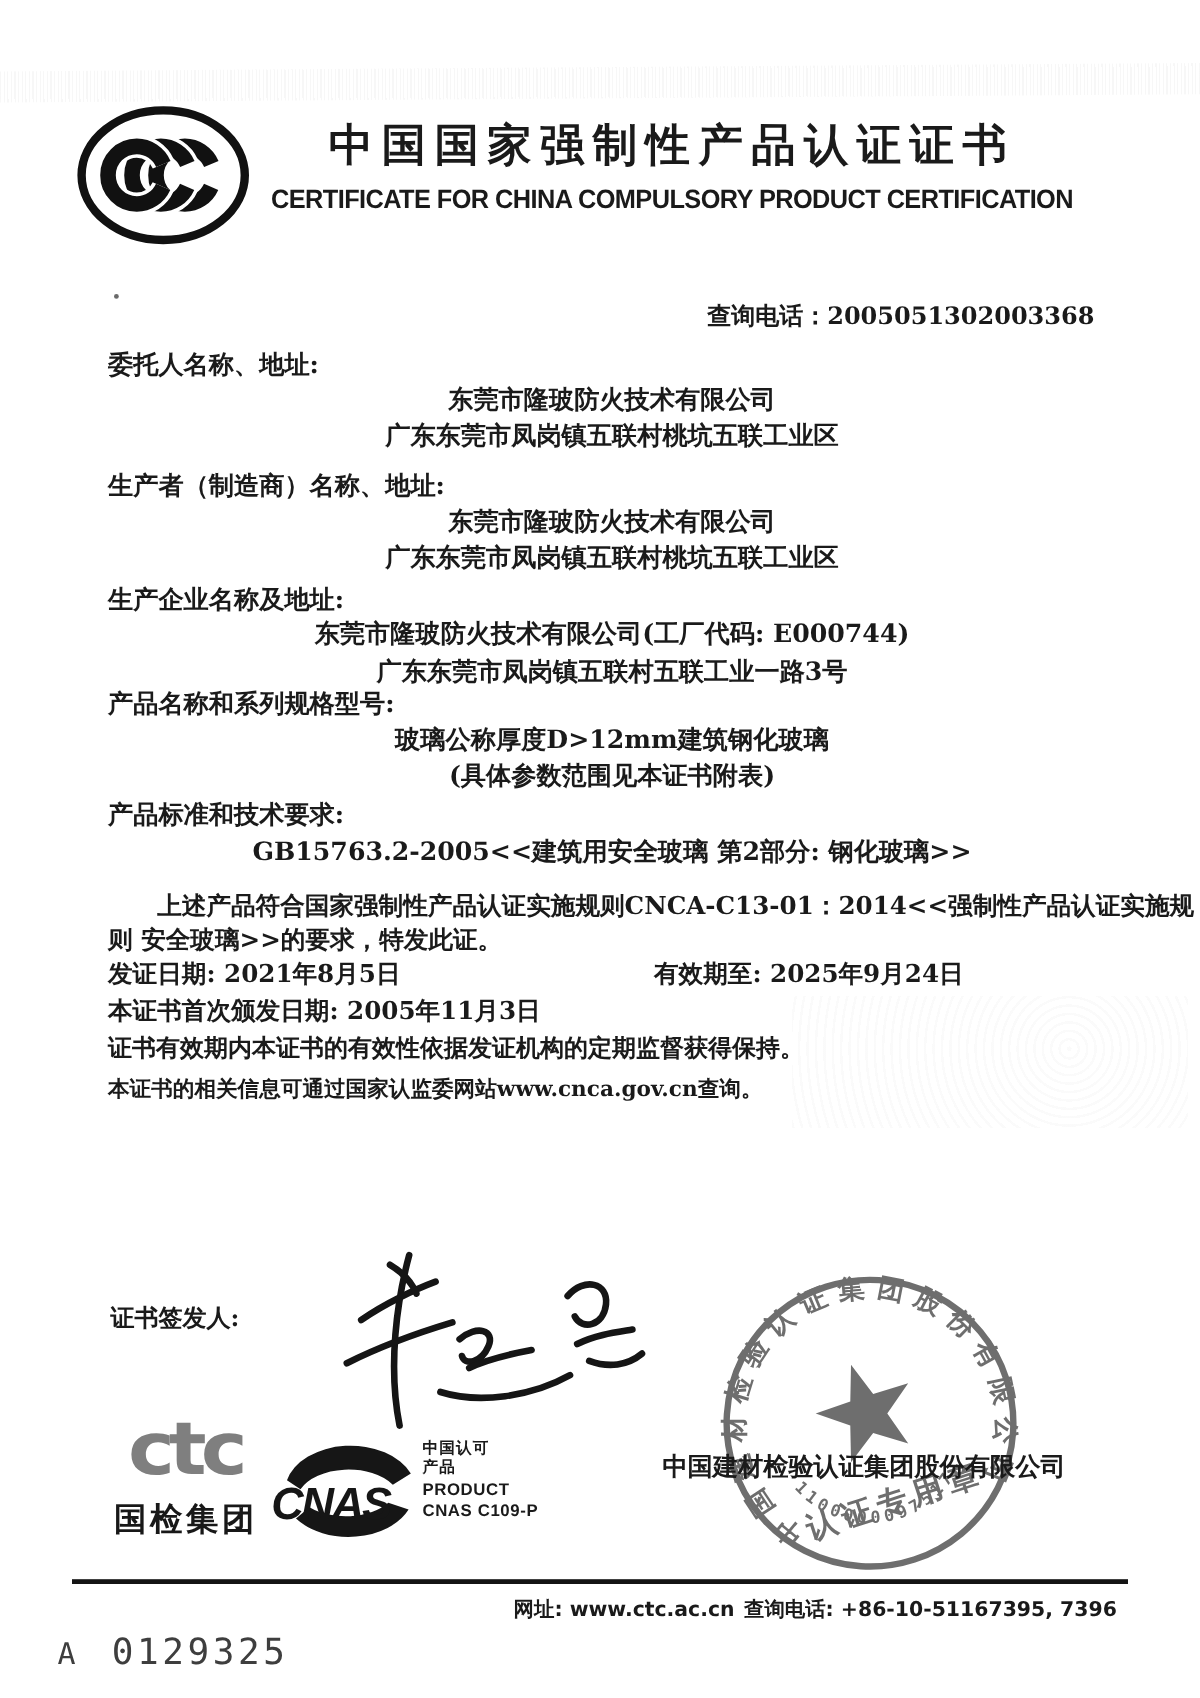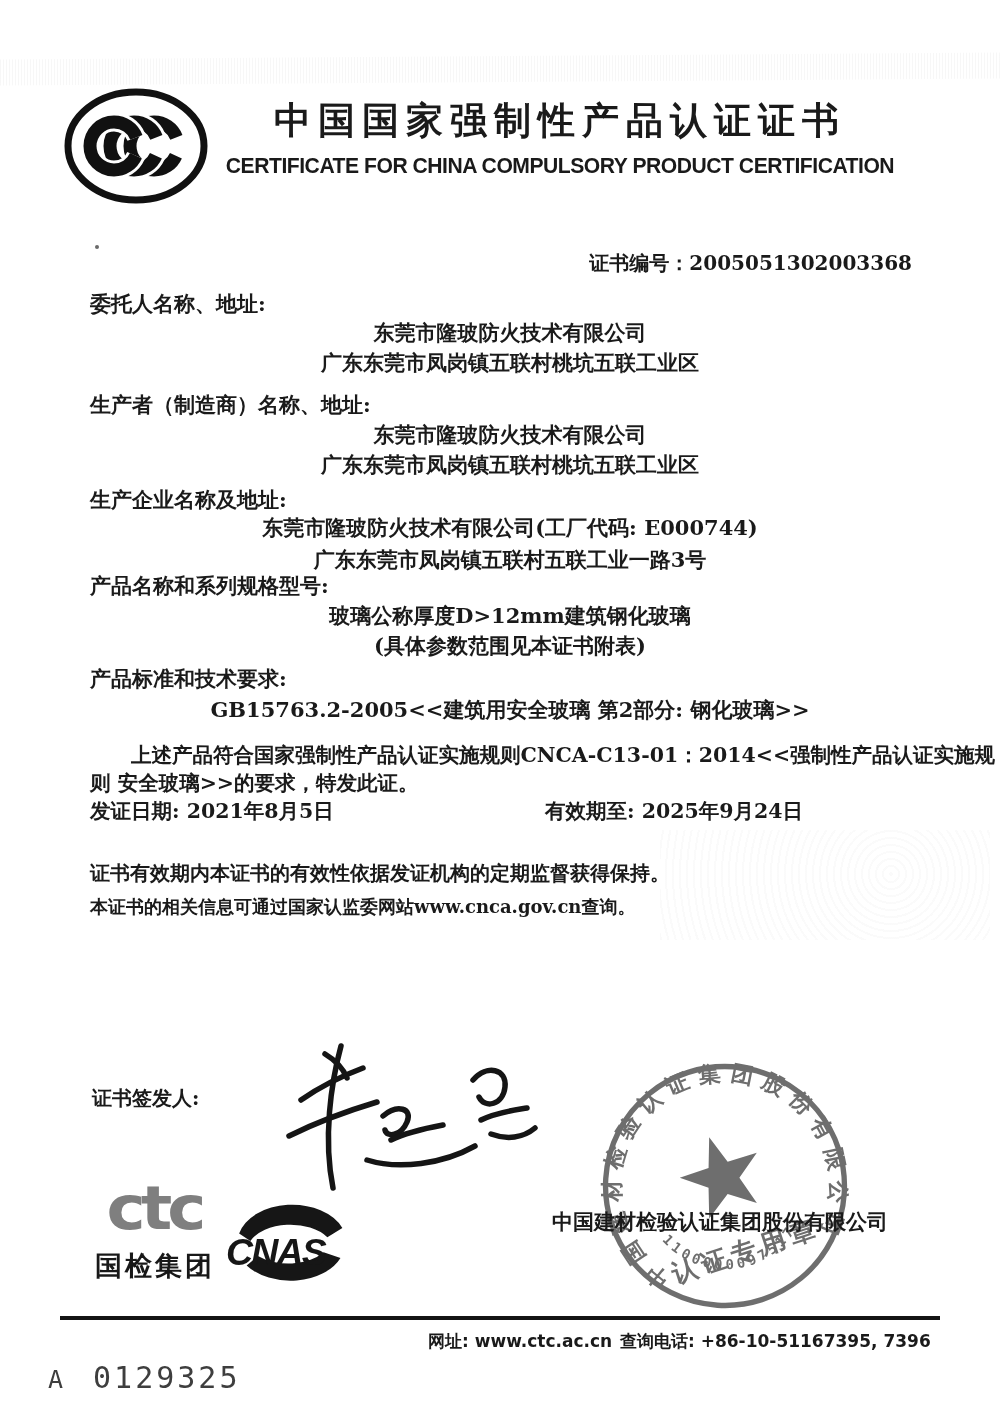--- a/index.html
+++ b/index.html
@@ -83,21 +83,21 @@
       <circle cx="72" cy="60" r="24" stroke="#fff" stroke-width="19" stroke-dasharray="131 20" stroke-dashoffset="-10"></circle>
       <circle cx="72" cy="60" r="24" stroke="#111" stroke-width="13" stroke-dasharray="131 20" stroke-dashoffset="-10"></circle>
       <circle cx="52" cy="60" r="24" stroke="#fff" stroke-width="19" stroke-dasharray="131 20" stroke-dashoffset="-10"></circle>
       <circle cx="52" cy="60" r="24" stroke="#111" stroke-width="13" stroke-dasharray="131 20" stroke-dashoffset="-10"></circle>
     </g>
   </svg>
 
   <div class="abs title-cn">中国国家强制性产品认证证书</div>
   <div class="abs title-en">CERTIFICATE FOR CHINA COMPULSORY PRODUCT CERTIFICATION</div>
 
-  <div class="abs cert-no"><span>证书编号：</span><span>2005051302003368</span></div>
+  <div class="abs cert-no"><span>查询电话：</span><span>2005051302003368</span></div>
 
   <div class="abs label" style="top:290px">委托人名称、地址:</div>
   <div class="abs center-line" style="top:319px">东莞市隆玻防火技术有限公司</div>
   <div class="abs center-line" style="top:349px">广东东莞市凤岗镇五联村桃坑五联工业区</div>
 
   <div class="abs label" style="top:391px">生产者（制造商）名称、地址:</div>
   <div class="abs center-line" style="top:421px">东莞市隆玻防火技术有限公司</div>
   <div class="abs center-line" style="top:451px">广东东莞市凤岗镇五联村桃坑五联工业区</div>
 
   <div class="abs label" style="top:486px">生产企业名称及地址:</div>
@@ -109,20 +109,21 @@
   <div class="abs center-line" style="top:632px">(具体参数范围见本证书附表)</div>
 
   <div class="abs label" style="top:665px">产品标准和技术要求:</div>
   <div class="abs center-line" style="top:696px">GB15763.2-2005&lt;&lt;建筑用安全玻璃 第2部分: 钢化玻璃&gt;&gt;</div>
 
   <div class="abs para" style="left:131px;top:741px">上述产品符合国家强制性产品认证实施规则CNCA-C13-01：2014&lt;&lt;强制性产品认证实施规</div>
   <div class="abs para" style="left:90px;top:769px">则 安全玻璃&gt;&gt;的要求，特发此证。</div>
 
   <div class="abs para" style="left:90px;top:797px">发证日期: 2021年8月5日</div>
   <div class="abs para" style="left:545px;top:797px">有效期至: 2025年9月24日</div>
+  <div class="abs para" style="left:90px;top:828px">本证书首次颁发日期: 2005年11月3日</div>
 
   <div class="abs para" style="left:90px;top:860px;font-size:20px">证书有效期内本证书的有效性依据发证机构的定期监督获得保持。</div>
   <div class="abs para" style="left:90px;top:895px;font-size:18px">本证书的相关信息可通过国家认监委网站www.cnca.gov.cn查询。</div>
 
   <div class="abs sig-label">证书签发人:</div>
   <svg class="abs" style="left:255px;top:1038px" width="300" height="155" viewBox="0 0 300 155">
     <g fill="none" stroke="#151515" stroke-width="5.5" stroke-linecap="round">
       <path d="M86,8 C76,45 68,100 78,150"></path>
       <path d="M46,62 C66,48 92,36 108,30"></path>
       <path d="M34,98 C66,82 102,70 122,64"></path>
@@ -157,20 +158,26 @@
   <div class="abs company-line">中国建材检验认证集团股份有限公司</div>
 
   <div class="abs ctc-text">ctc</div>
   <div class="abs ctc-caption">国检集团</div>
 
   <svg class="abs" style="left:226px;top:1196px" width="122" height="92" viewBox="0 0 130 98">
     <path d="M14,40 A58,40 0 0 1 124,34 L108,44 A46,28 0 0 0 26,48 Z" fill="#161616"></path>
     <path d="M22,74 A58,40 0 0 0 122,66 L104,60 A46,28 0 0 1 34,64 Z" fill="#161616"></path>
     <text x="0" y="74" font-size="40" font-weight="800" font-style="italic" fill="#161616" font-family="Liberation Sans, DejaVu Sans, sans-serif" letter-spacing="-2">CNAS</text>
   </svg>
+  <div class="abs cnas-info">
+    <div class="cn">中国认可</div>
+    <div class="cn">产品</div>
+    <div class="en">PRODUCT</div>
+    <div class="en">CNAS C109-P</div>
+  </div>
 
   <div class="abs footer-rule"></div>
   <div class="abs footer-text" style="left:428px">网址: www.ctc.ac.cn</div>
   <div class="abs footer-text" style="left:620px">查询电话: +86-10-51167395, 7396</div>
 
   <div class="abs serial">
     <span class="pfx">A</span><span class="num">0129325</span>
   </div>
 
 </div>

